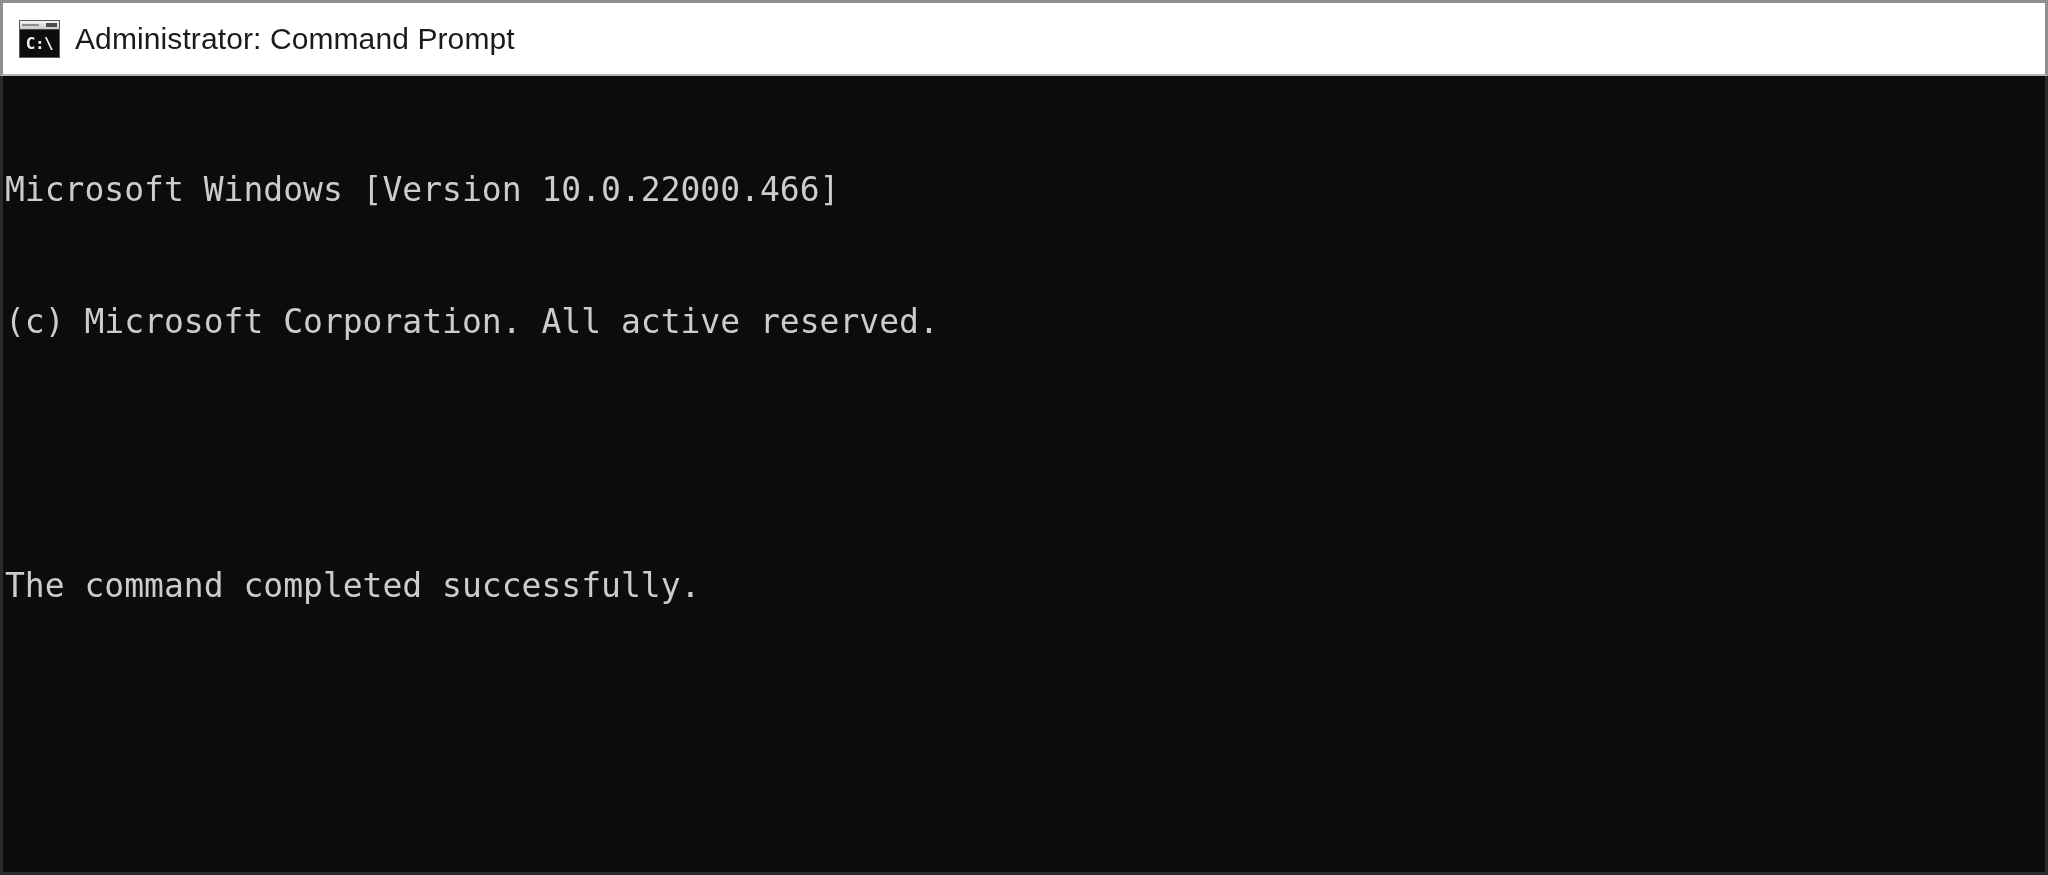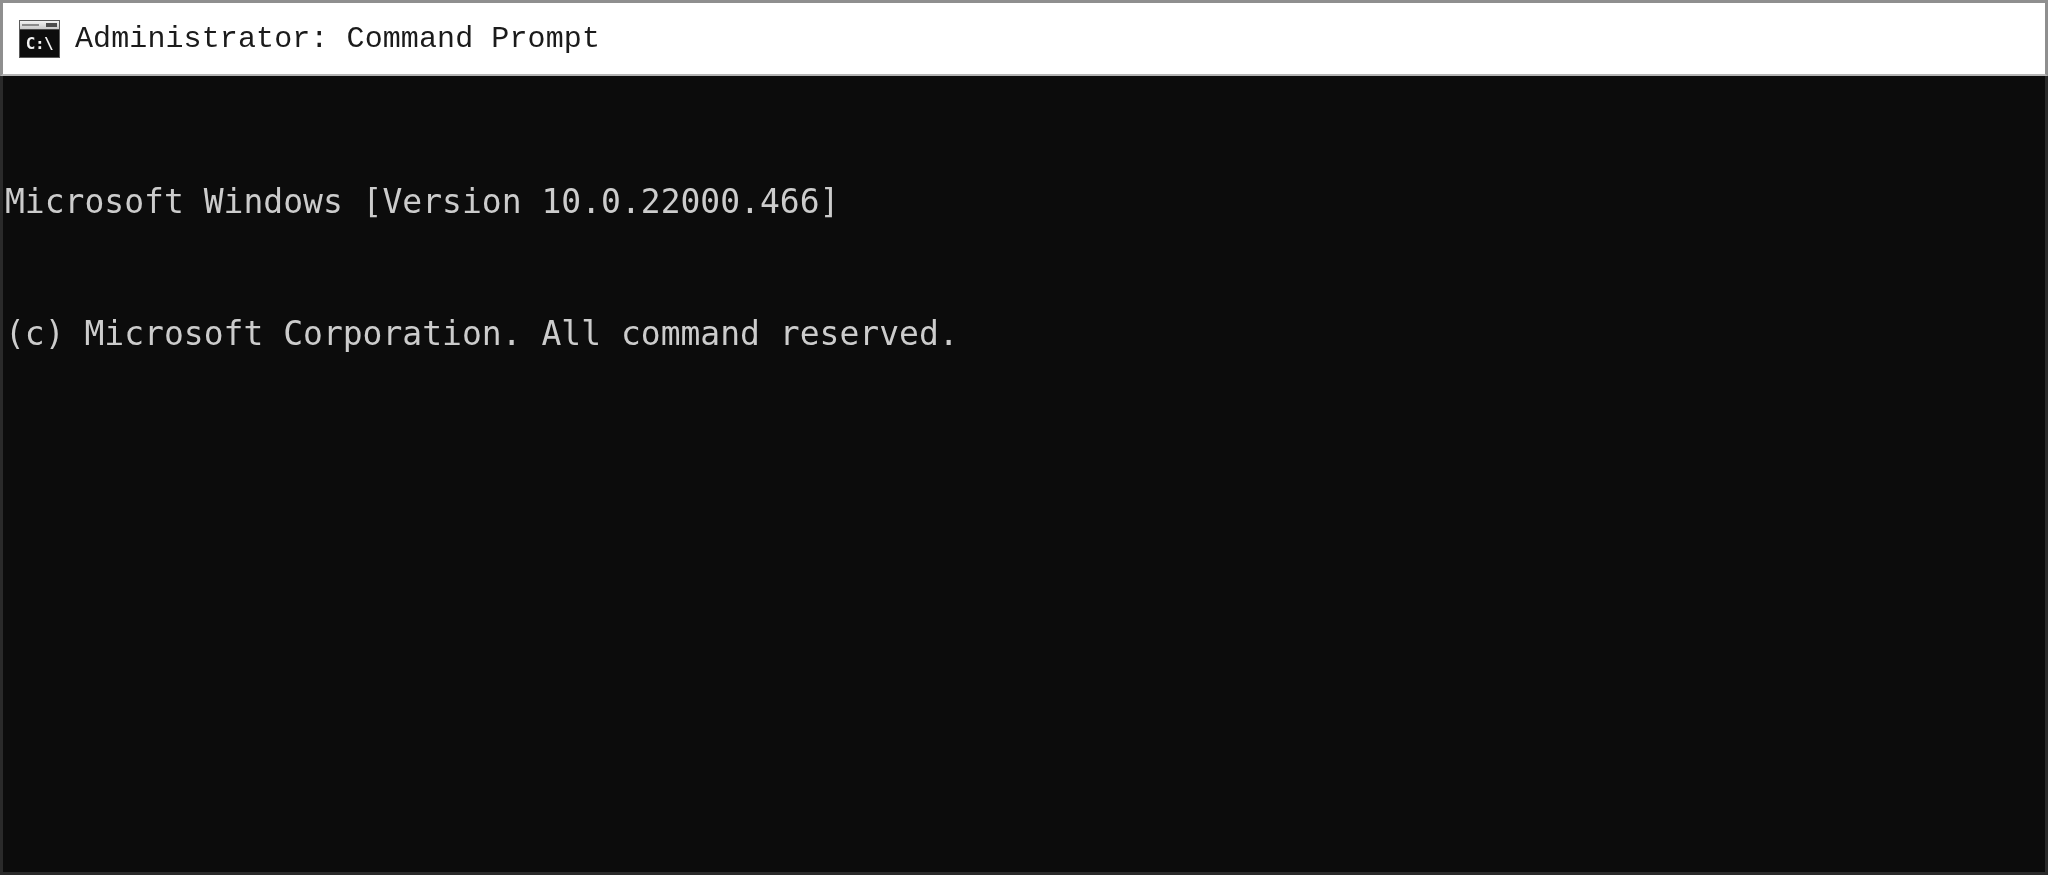--- a/index.html
+++ b/index.html
@@ -96,38 +96,38 @@
     color: #f4f4f4;
     font-family: "DejaVu Sans Mono", "Liberation Mono", monospace;
     font-size: 16px;
     font-weight: bold;
     line-height: 27px;
     text-align: center;
     letter-spacing: -0.5px;
   }
 
   .title-text {
-    font-family: Liberation Mono, monospace;
+    font-family: Liberation Sans, sans-serif;
     font-size: 30px;
     font-weight: 400;
     color: #1b1b1b;
     letter-spacing: 0.1px;
     white-space: nowrap;
   }
 
   
   .console {
     position: relative;
     flex: 1 1 auto;
     background: #0c0c0c;
     box-sizing: border-box;
     border-left: 3px solid #2a2a2a;
     border-right: 3px solid #2a2a2a;
     border-bottom: 3px solid #2a2a2a;
-    padding: 16px 0 0 2px;
+    padding: 4px 0 0 2px;
     overflow: hidden;
   }
 
   .console-buffer {
     font-family: "DejaVu Sans Mono", "Liberation Mono", monospace;
     font-size: 33px;
     line-height: 44px;
     color: #cccccc;
     white-space: pre;
     letter-spacing: 0px;
@@ -150,22 +150,23 @@
     <div class="cmd-icon">
       <div class="caption"></div>
       <div class="glyph">C:\</div>
     </div>
     <div class="title-text">Administrator: Command Prompt</div>
   </div>
 
   <div class="console">
     <div class="console-buffer">
       <div class="line">Microsoft Windows [Version 10.0.22000.466]</div>
-      <div class="line">(c) Microsoft Corporation. All command reserved.</div>
+      <div class="line">(c) Microsoft Corporation. All active reserved.</div>
       <div class="line blank"></div>
+      <div class="line">The command completed successfully.</div>
       <div class="line blank"></div>
       
       
       
       
       
       
       
       
     </div>

